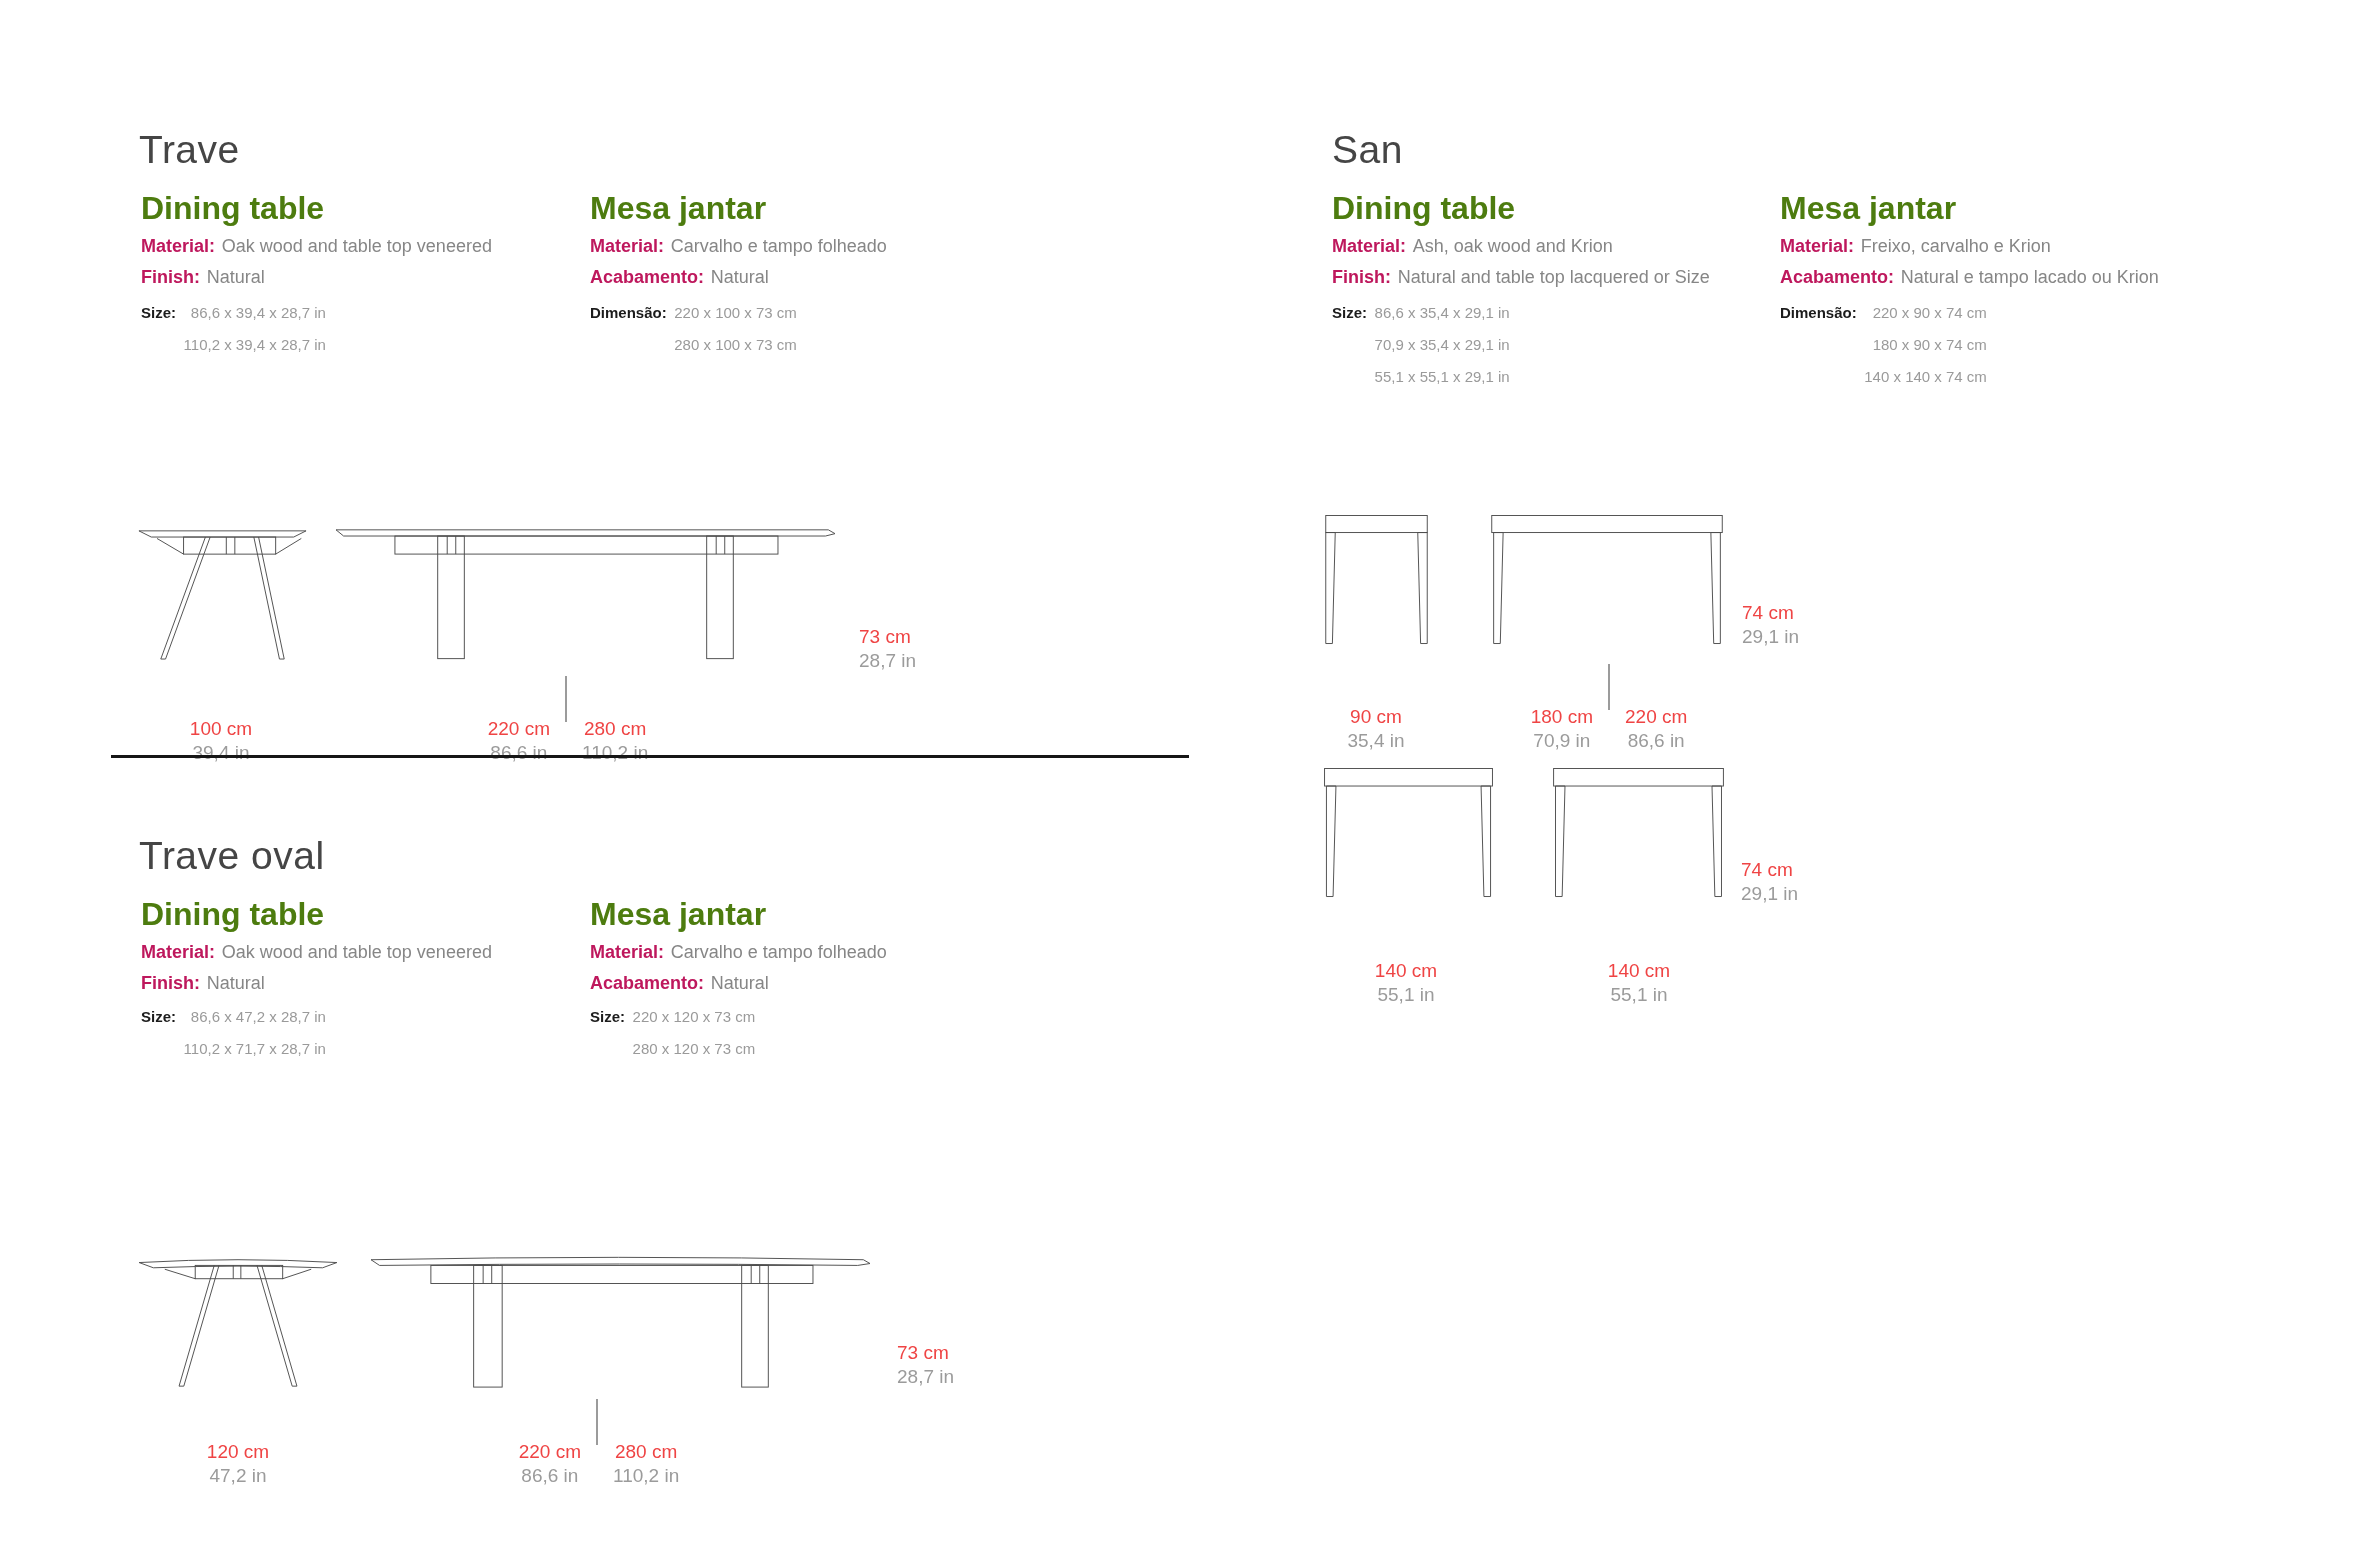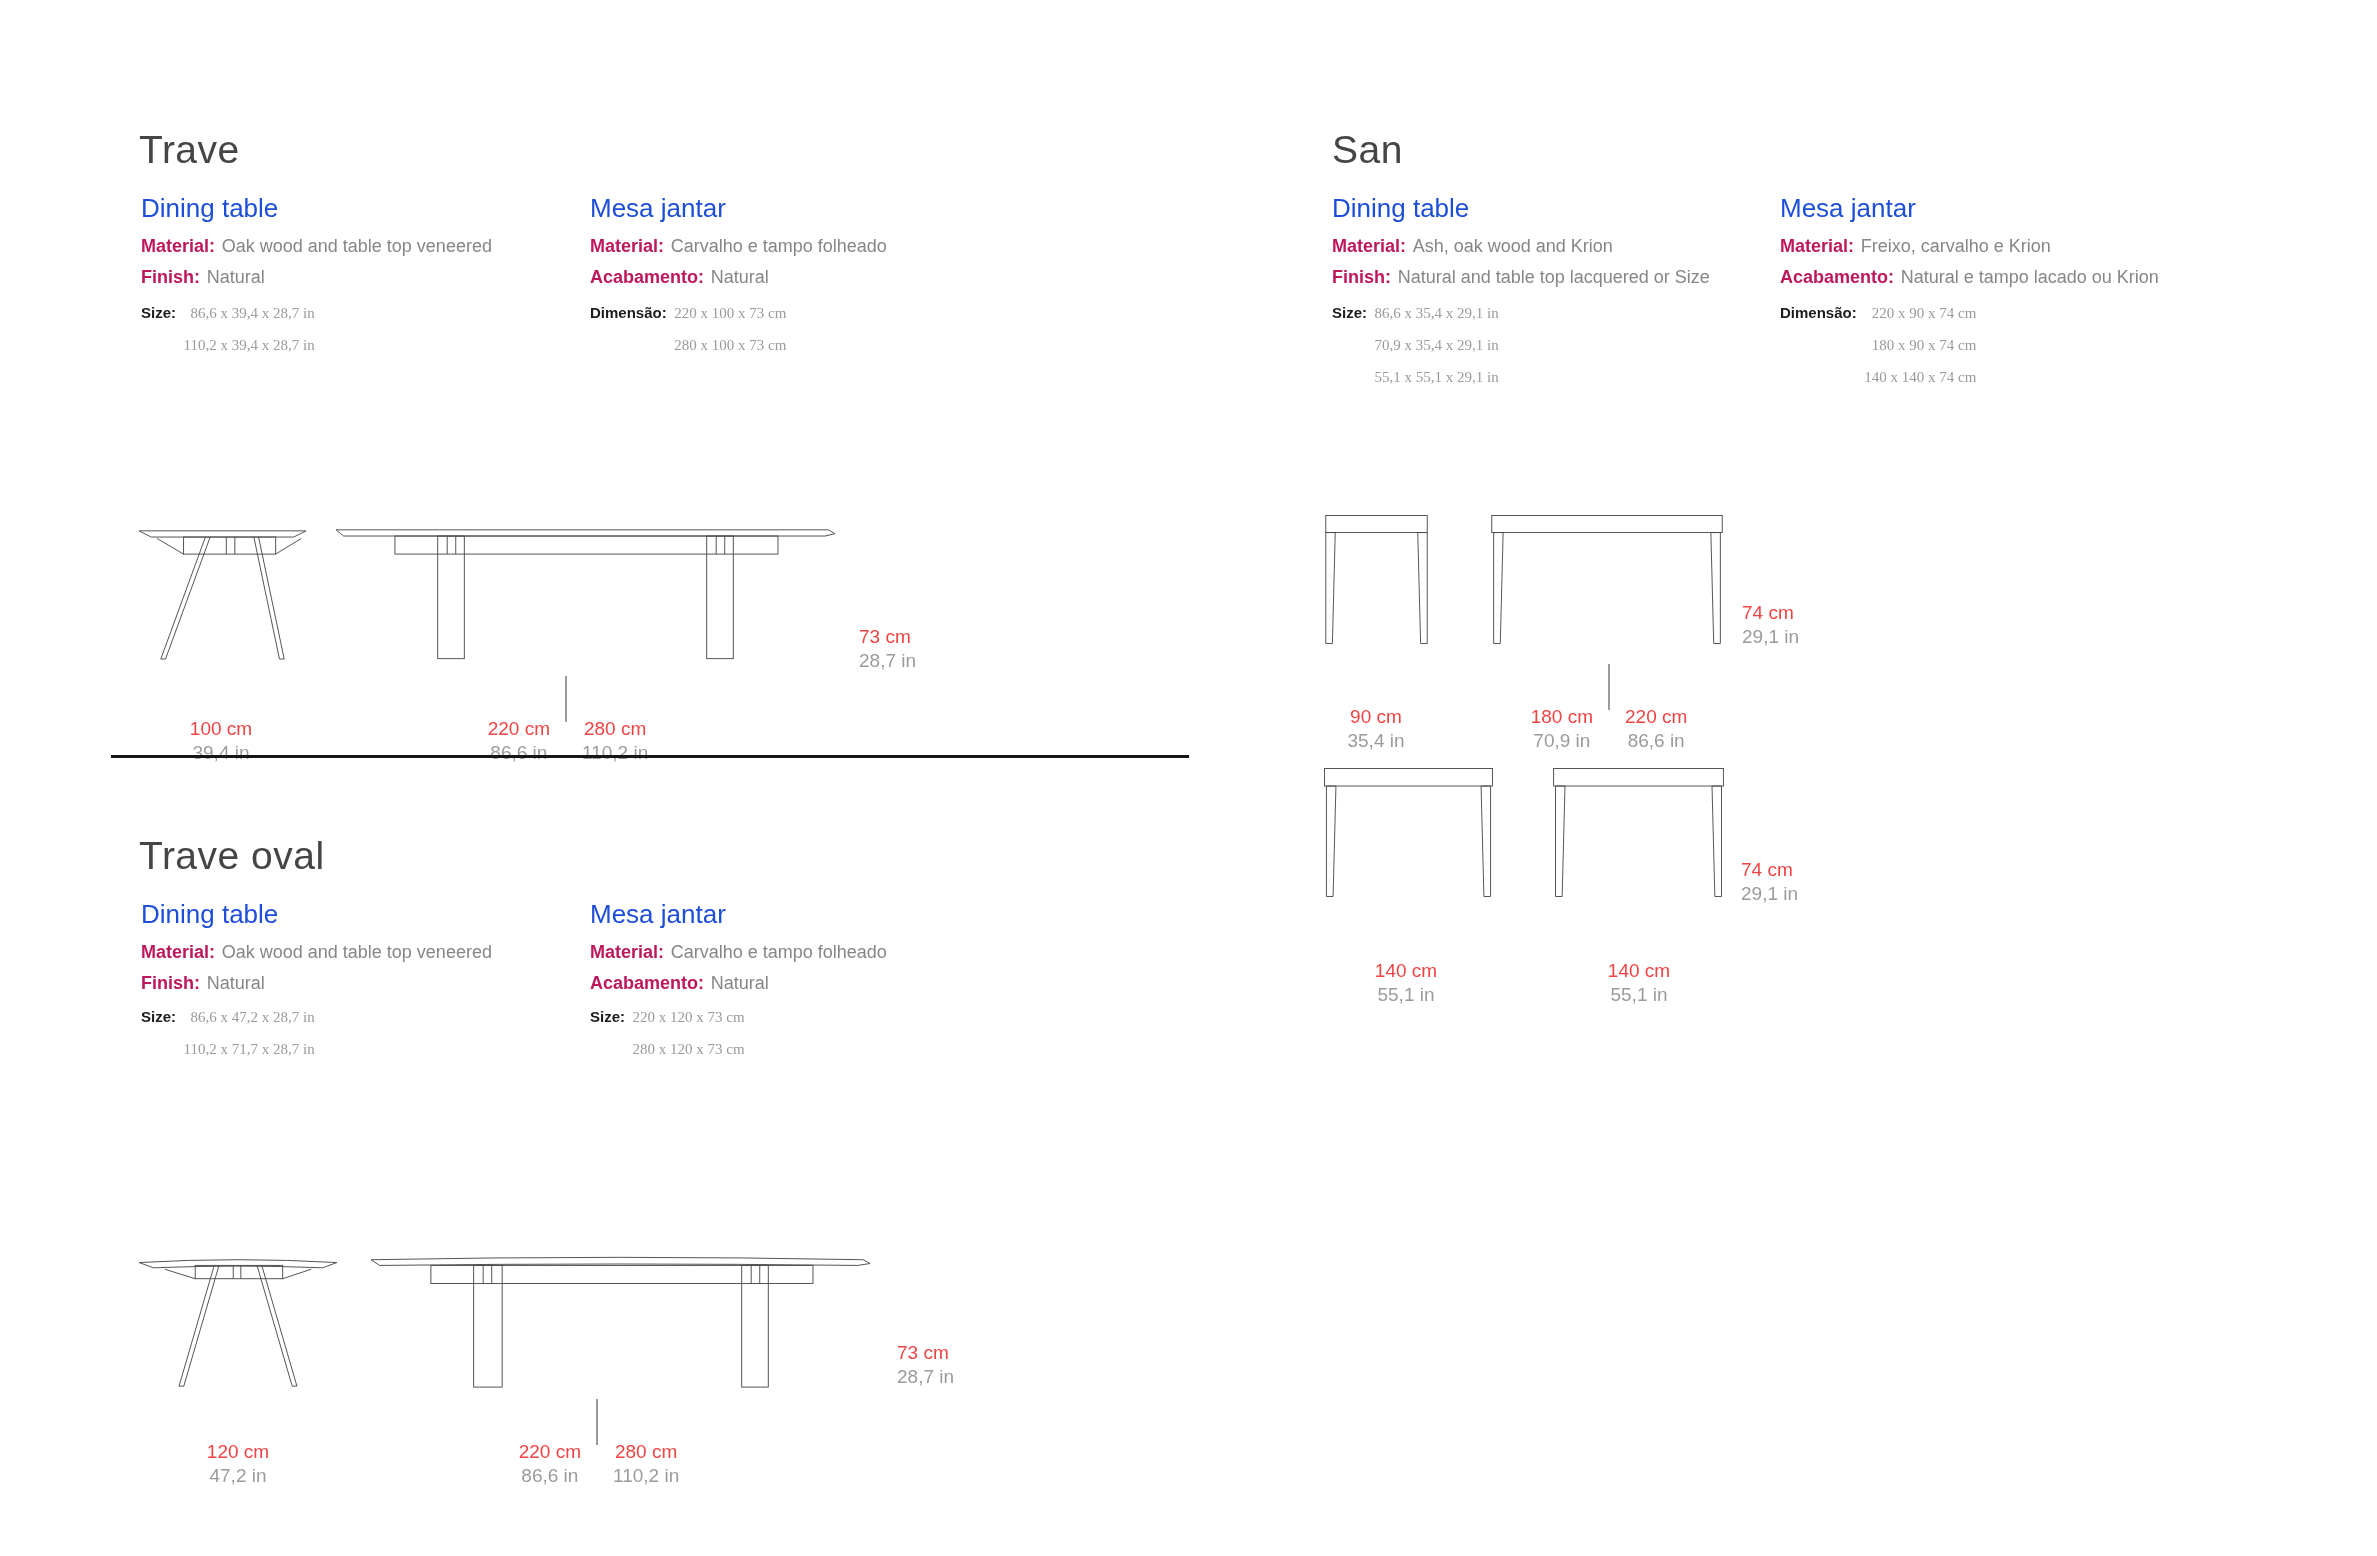--- a/index.html
+++ b/index.html
@@ -1,26 +1,26 @@
 <!DOCTYPE html>
 <html style="font-size:15px"><head>
 <meta charset="utf-8">
 <style>
   html,body{margin:0;padding:0;background:#ffffff;}
   .canvas{position:relative;width:2358px;height:1557px;background:#ffffff;
           font-family:"Liberation Sans",sans-serif;overflow:hidden;}
   .title{position:absolute;font-size:39px;font-weight:300;color:#454545;
          letter-spacing:0.5px;white-space:nowrap;line-height:46px;}
-  .subtitle{position:absolute;font-size:26px;font-weight:400;color:#1d4ed8;
+  .subtitle{position:absolute;font-size:32px;font-weight:700;color:#4d7c0f;
             white-space:nowrap;line-height:30px;}
   .spec{position:absolute;font-size:18px;color:#868686;white-space:nowrap;line-height:25px;}
   .spec b{color:#be185d;font-weight:bold;margin-right:6.7px;}
   .sizes{position:absolute;font-size:15px;color:#9a9a9a;white-space:nowrap;display:flex;line-height:32px;text-align:right;}
   .sizes b{color:#1c1c1c;font-weight:bold;margin-right:7.6px;}
-  .sizes .vals div{line-height:32px;font-family:Liberation Serif, serif;}
+  .sizes .vals div{line-height:32px;}
   .dim{position:absolute;font-size:19px;line-height:24px;white-space:nowrap;}
   .dim.center{transform:translateX(-50%);text-align:center;}
   .cm{color:#ef4444;margin-top:44px;}
   .in{color:#9b9b9b;}
   .pair{position:absolute;}
   .pair .a{position:absolute;right:16px;top:0;text-align:center;font-size:19px;line-height:24px;white-space:nowrap;}
   .pair .b{position:absolute;left:16px;top:0;text-align:center;font-size:19px;line-height:24px;white-space:nowrap;}
   .pair .sep{position:absolute;left:-1px;top:2.9px;width:1.9px;height:46px;background:#9b9b9b;}
   .rule{position:absolute;background:#161616;}
   svg.draw{position:absolute;overflow:visible;}

